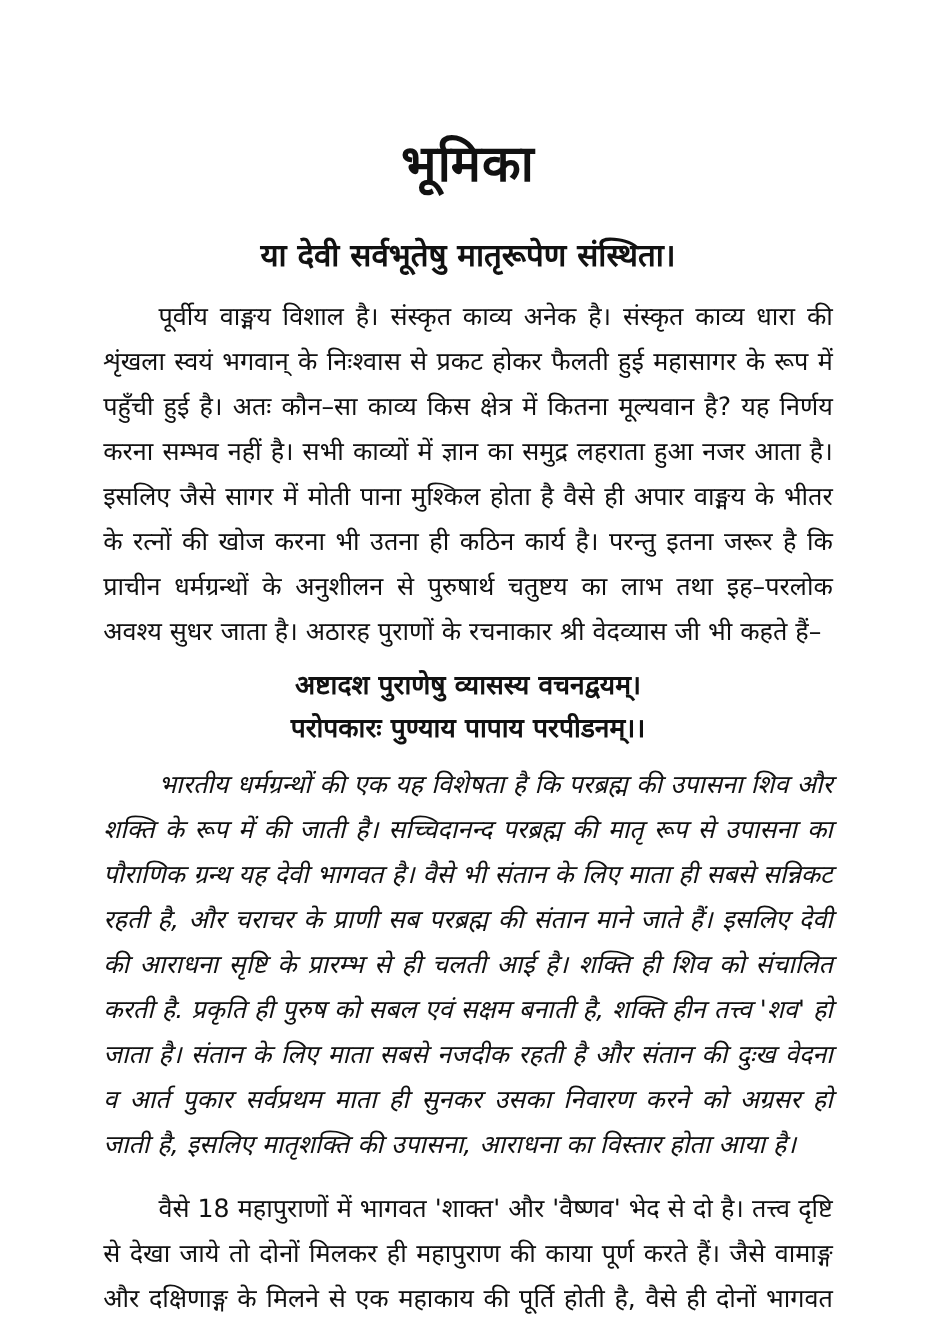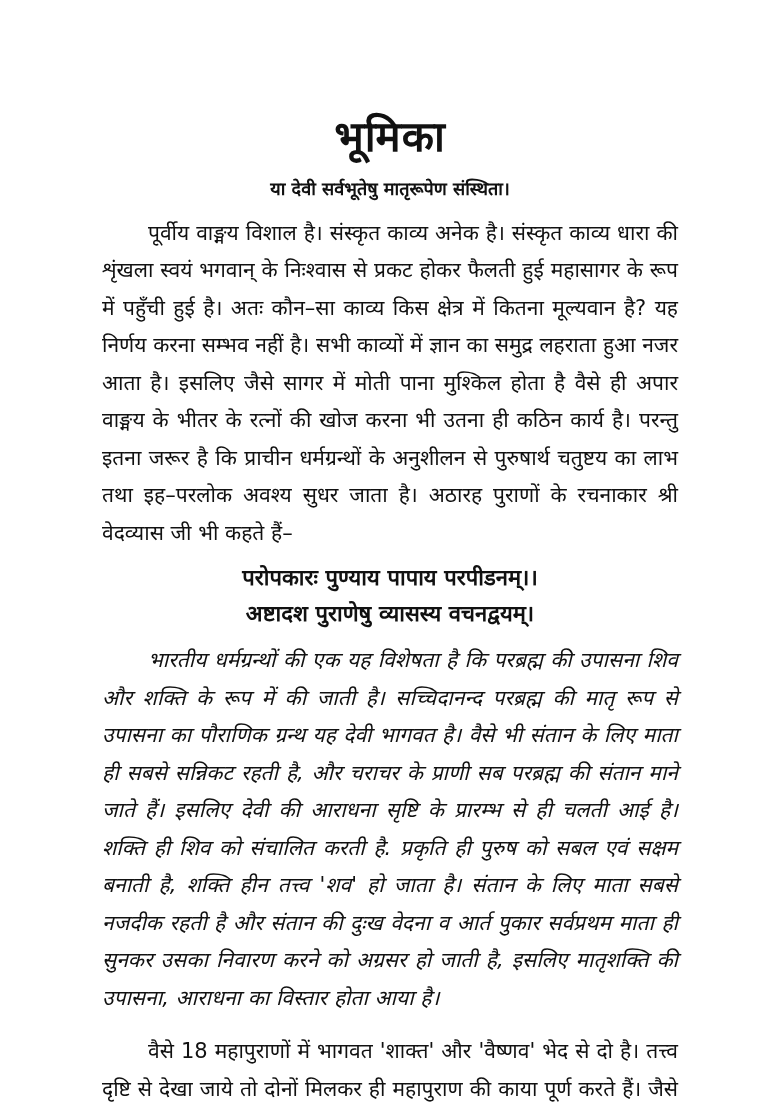--- a/index.html
+++ b/index.html
@@ -16,28 +16,28 @@
   }
   .page-title {
     margin-top: 110px;
     text-align: center;
     font-size: 42px;
     font-weight: bold;
     line-height: 1.3;
     letter-spacing: 1px;
   }
   .invocation {
-    margin-top: 12px;
+    margin-top: 32px;
     text-align: center;
-    font-size: 18px;
+    font-size: 26px;
     font-weight: bold;
     line-height: 1.35;
   }
   .body-para {
-    margin: 0 20px;
+    margin: 0 4px;
     padding: 0 2px;
     font-size: 21px;
     line-height: 37.5px;
     text-align: justify;
     text-indent: 46px;
     font-weight: 500;
   }
   .para-1 { margin-top: 14px; }
   .shloka {
     margin-top: 8px;
@@ -54,21 +54,21 @@
 
 <div class="page">
 
   <h1 class="page-title">भूमिका</h1>
 
   <div class="invocation">या देवी सर्वभूतेषु मातृरूपेण संस्थिता।</div>
 
   <p class="body-para para-1">पूर्वीय वाङ्मय विशाल है। संस्कृत काव्य अनेक है। संस्कृत काव्य धारा की शृंखला स्वयं भगवान् के निःश्वास से प्रकट होकर फैलती हुई महासागर के रूप में पहुँची हुई है। अतः कौन–सा काव्य किस क्षेत्र में कितना मूल्यवान है? यह निर्णय करना सम्भव नहीं है। सभी काव्यों में ज्ञान का समुद्र लहराता हुआ नजर आता है। इसलिए जैसे सागर में मोती पाना मुश्किल होता है वैसे ही अपार वाङ्मय के भीतर के रत्नों की खोज करना भी उतना ही कठिन कार्य है। परन्तु इतना जरूर है कि प्राचीन धर्मग्रन्थों के अनुशीलन से पुरुषार्थ चतुष्टय का लाभ तथा इह–परलोक अवश्य सुधर जाता है। अठारह पुराणों के रचनाकार श्री वेदव्यास जी भी कहते हैं–</p>
 
   <div class="shloka">
+    <div>अष्टादश पुराणेषु व्यासस्य वचनद्वयम्।</div>
     <div>परोपकारः पुण्याय पापाय परपीडनम्।।</div>
-    <div>अष्टादश पुराणेषु व्यासस्य वचनद्वयम्।</div>
   </div>
 
   <p class="body-para para-2">भारतीय धर्मग्रन्थों की एक यह विशेषता है कि परब्रह्म की उपासना शिव और शक्ति के रूप में की जाती है। सच्चिदानन्द परब्रह्म की मातृ रूप से उपासना का पौराणिक ग्रन्थ यह देवी भागवत है। वैसे भी संतान के लिए माता ही सबसे सन्निकट रहती है, और चराचर के प्राणी सब परब्रह्म की संतान माने जाते हैं। इसलिए देवी की आराधना सृष्टि के प्रारम्भ से ही चलती आई है। शक्ति ही शिव को संचालित करती है. प्रकृति ही पुरुष को सबल एवं सक्षम बनाती है, शक्ति हीन तत्त्व 'शव' हो जाता है। संतान के लिए माता सबसे नजदीक रहती है और संतान की दुःख वेदना व आर्त पुकार सर्वप्रथम माता ही सुनकर उसका निवारण करने को अग्रसर हो जाती है, इसलिए मातृशक्ति की उपासना, आराधना का विस्तार होता आया है।</p>
 
   <p class="body-para para-3">वैसे 18 महापुराणों में भागवत 'शाक्त' और 'वैष्णव' भेद से दो है। तत्त्व दृष्टि से देखा जाये तो दोनों मिलकर ही महापुराण की काया पूर्ण करते हैं। जैसे वामाङ्ग और दक्षिणाङ्ग के मिलने से एक महाकाय की पूर्ति होती है, वैसे ही दोनों भागवत एक ही परमतत्त्व के वाम–दक्षिण अङ्ग के पूरक हैं। दोनों महापुराणों का एक ही लक्ष्य है–पुरुषार्थ चतुष्टय की प्राप्ति।</p>
 
 </div>
 
 </body></html>

